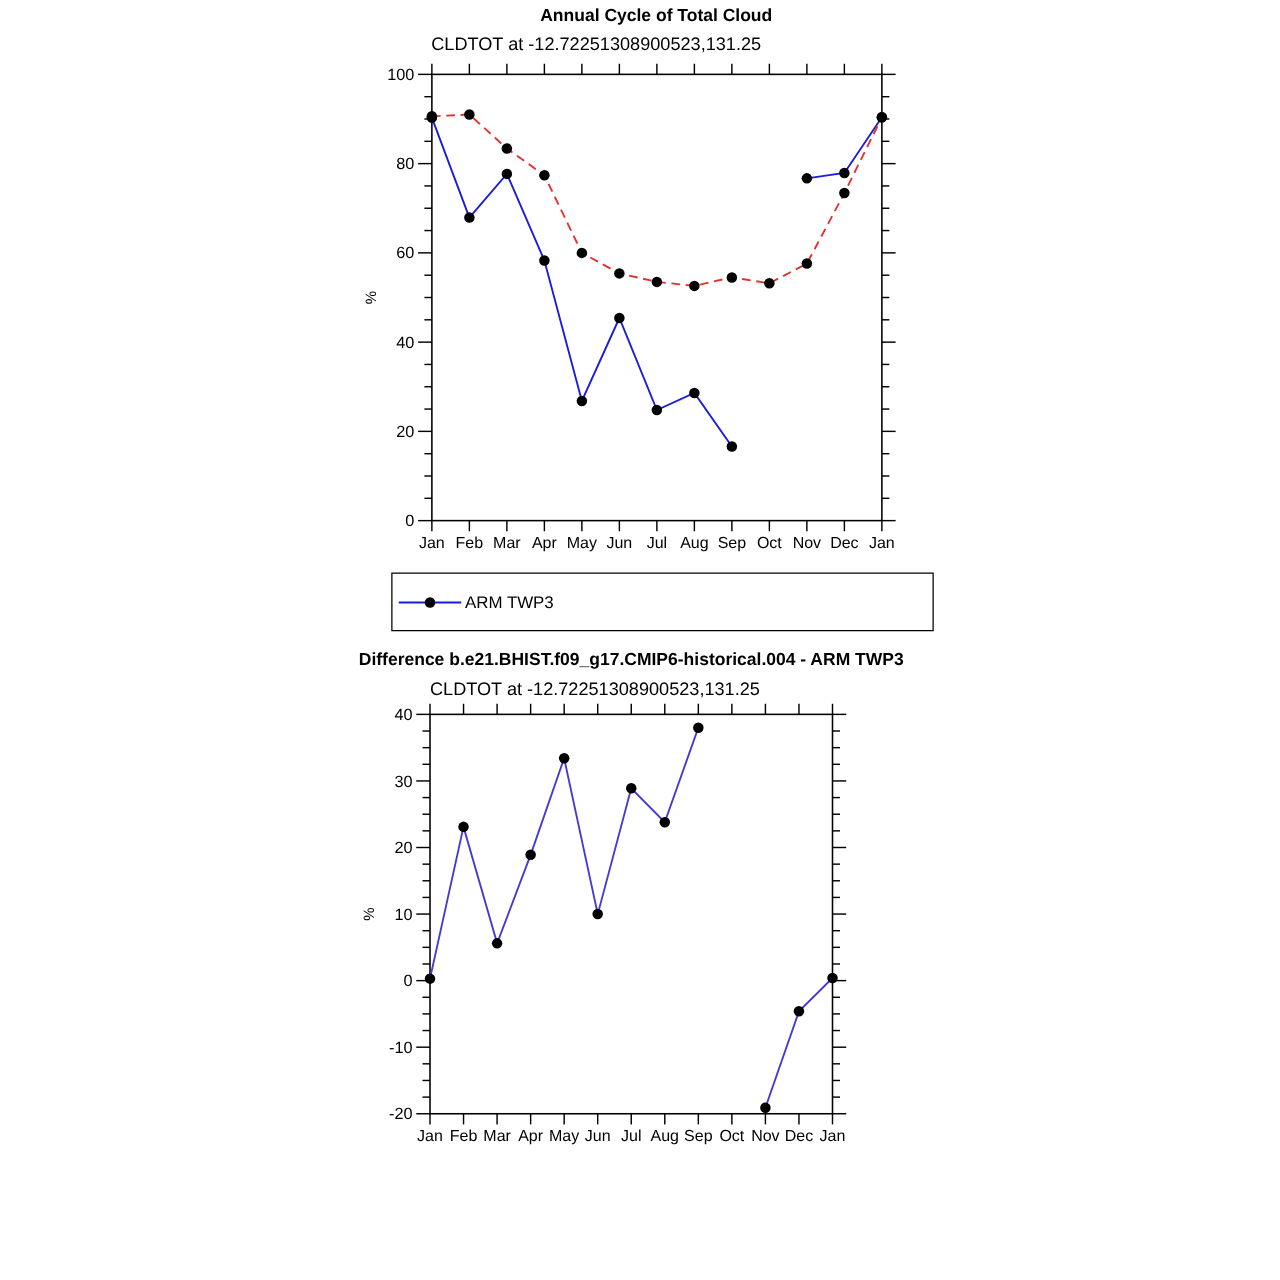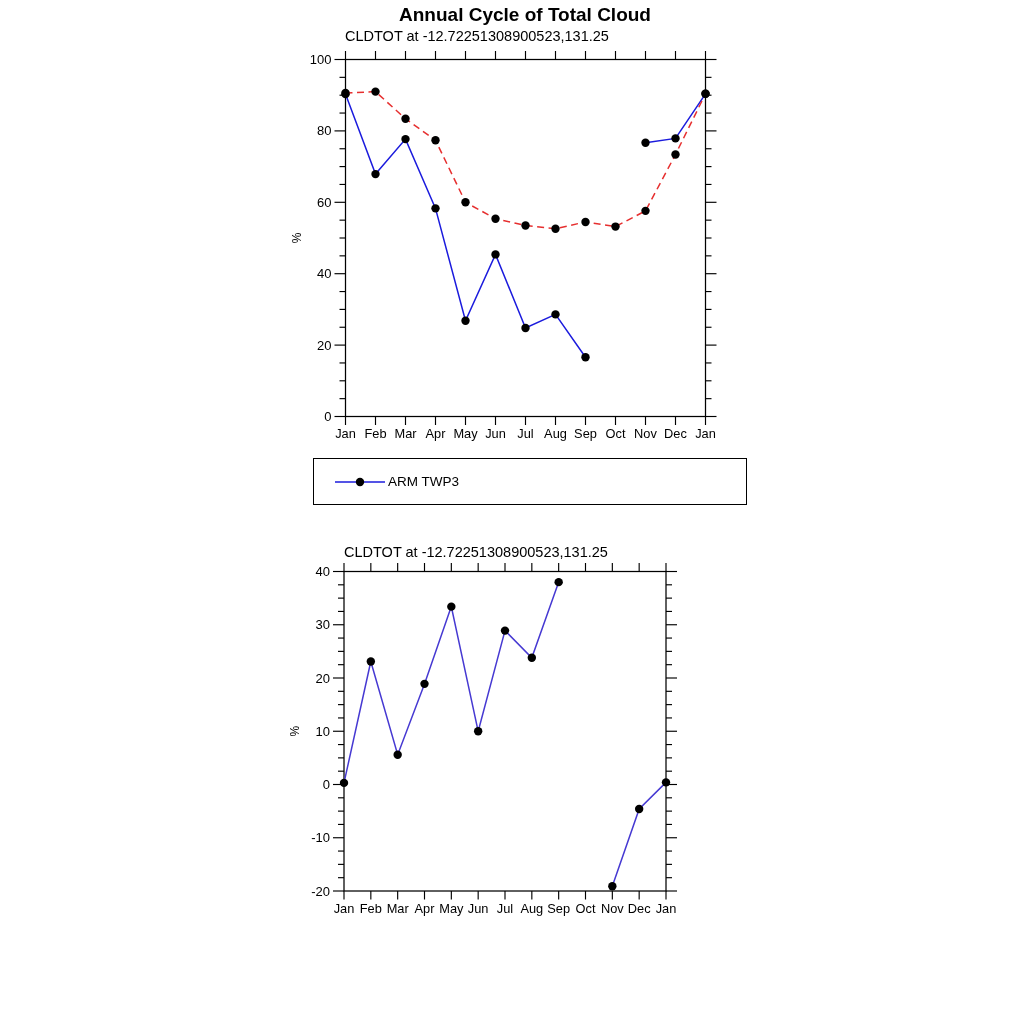--- a/index.html
+++ b/index.html
@@ -1,27 +1,27 @@
 <!DOCTYPE html>
 <html><head>
 <meta charset="utf-8">
 <style>
   html,body{margin:0;padding:0;background:#fff;}
   .canvas{position:relative;width:1024px;height:1024px;background:#ffffff;overflow:hidden;
           font-family:"Liberation Sans",sans-serif;color:#000;}
   #plot-svg{position:absolute;left:0;top:0;width:1024px;height:1024px;}
   #plot-svg text{font-family:"Liberation Sans",sans-serif;fill:#000;}
-  .chart-title{position:absolute;text-align:center;font-weight:bold;font-size:19px;white-space:nowrap;}
+  .chart-title{position:absolute;text-align:center;font-weight:bold;font-size:14px;white-space:nowrap;}
   .top-title{left:290px;top:4px;width:470px;}
   .diff-title{left:240px;top:519px;width:530px;}
   .chart-subtitle{position:absolute;font-size:14.5px;white-space:nowrap;}
   .top-subtitle{left:345px;top:28px;}
   .diff-subtitle{left:344px;top:544px;}
   .legend{position:absolute;left:313px;top:458px;width:434px;height:47px;border:1px solid #000;
-          box-sizing:border-box;display:flex;flex-direction:column;justify-content:space-evenly;padding:1px 18px;}
+          box-sizing:border-box;display:flex;flex-direction:column;justify-content:space-evenly;padding:1px 2px;}
   .legend-row{display:flex;align-items:center;height:21px;}
   .legend-sample{flex:0 0 56px;}
   .legend-label{font-size:13.5px;white-space:nowrap;}
 </style>
 </head>
 <body>
 
 <div class="canvas">
 
   <svg id="plot-svg" xmlns="http://www.w3.org/2000/svg">
@@ -260,15 +260,16 @@
   <div class="legend">
     <div class="legend-row">
       <svg class="legend-sample" width="56" height="20" xmlns="http://www.w3.org/2000/svg">
         <line id="leg-line-0" x1="3" y1="10" x2="53" y2="10" stroke-width="1.5" stroke="#1b1bdd"></line>
         <circle cx="28" cy="10" r="4.2" fill="#000"></circle>
       </svg>
       <span class="legend-label">ARM TWP3</span>
     </div>
   </div>
 
+  <div class="chart-title diff-title">Difference b.e21.BHIST.f09_g17.CMIP6-historical.004 - ARM TWP3</div>
   <div class="chart-subtitle diff-subtitle">CLDTOT at -12.72251308900523,131.25</div>
 
 </div>
 
 </body></html>

